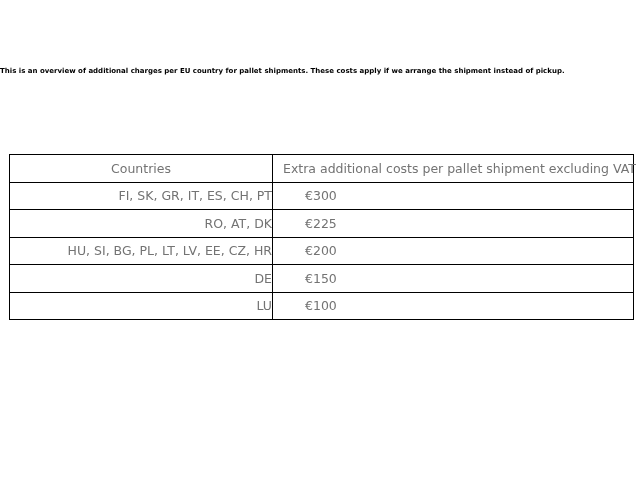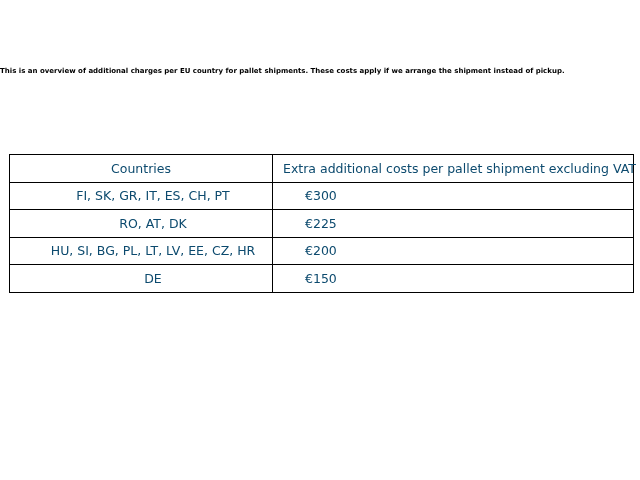--- a/index.html
+++ b/index.html
@@ -35,29 +35,29 @@
     table-layout: fixed;
   }
   .charges col.c-countries { width: 263px; }
   .charges col.c-costs     { width: 361px; }
   .charges th, .charges td {
     border: 1.5px solid #000000;
     height: 26.5px;
     padding: 0;
     font-size: 12.5px;
     font-weight: normal;
-    color: #0c4a6e;
+    color: #737373;
     white-space: nowrap;
     overflow: visible;
     vertical-align: middle;
     background: #ffffff;
   }
   .charges th.h-countries { text-align: center; }
   .charges th.h-costs     { text-align: right; padding-left: 10px; }
-  .charges td.d-countries { text-align: center; padding-left: 24px; margin-top: 41px; }
+  .charges td.d-countries { text-align: right; padding-left: 24px; margin-top: 41px; }
   .charges td.d-costs     { text-align: left; padding-left: 32px; margin-top: 18px; }
 </style>
 </head>
 <body>
 
 <div class="intro">This is an overview of additional charges per EU country for pallet shipments. These costs apply if we arrange the shipment instead of pickup.</div>
 
 <table class="charges">
   <colgroup>
     <col class="c-countries">
@@ -79,14 +79,18 @@
       <td class="d-costs">€225</td>
     </tr>
     <tr>
       <td class="d-countries">HU, SI, BG, PL, LT, LV, EE, CZ, HR</td>
       <td class="d-costs">€200</td>
     </tr>
     <tr>
       <td class="d-countries">DE</td>
       <td class="d-costs">€150</td>
     </tr>
+    <tr>
+      <td class="d-countries">LU</td>
+      <td class="d-costs">€100</td>
+    </tr>
   </tbody>
 </table>
 
 </body></html>

